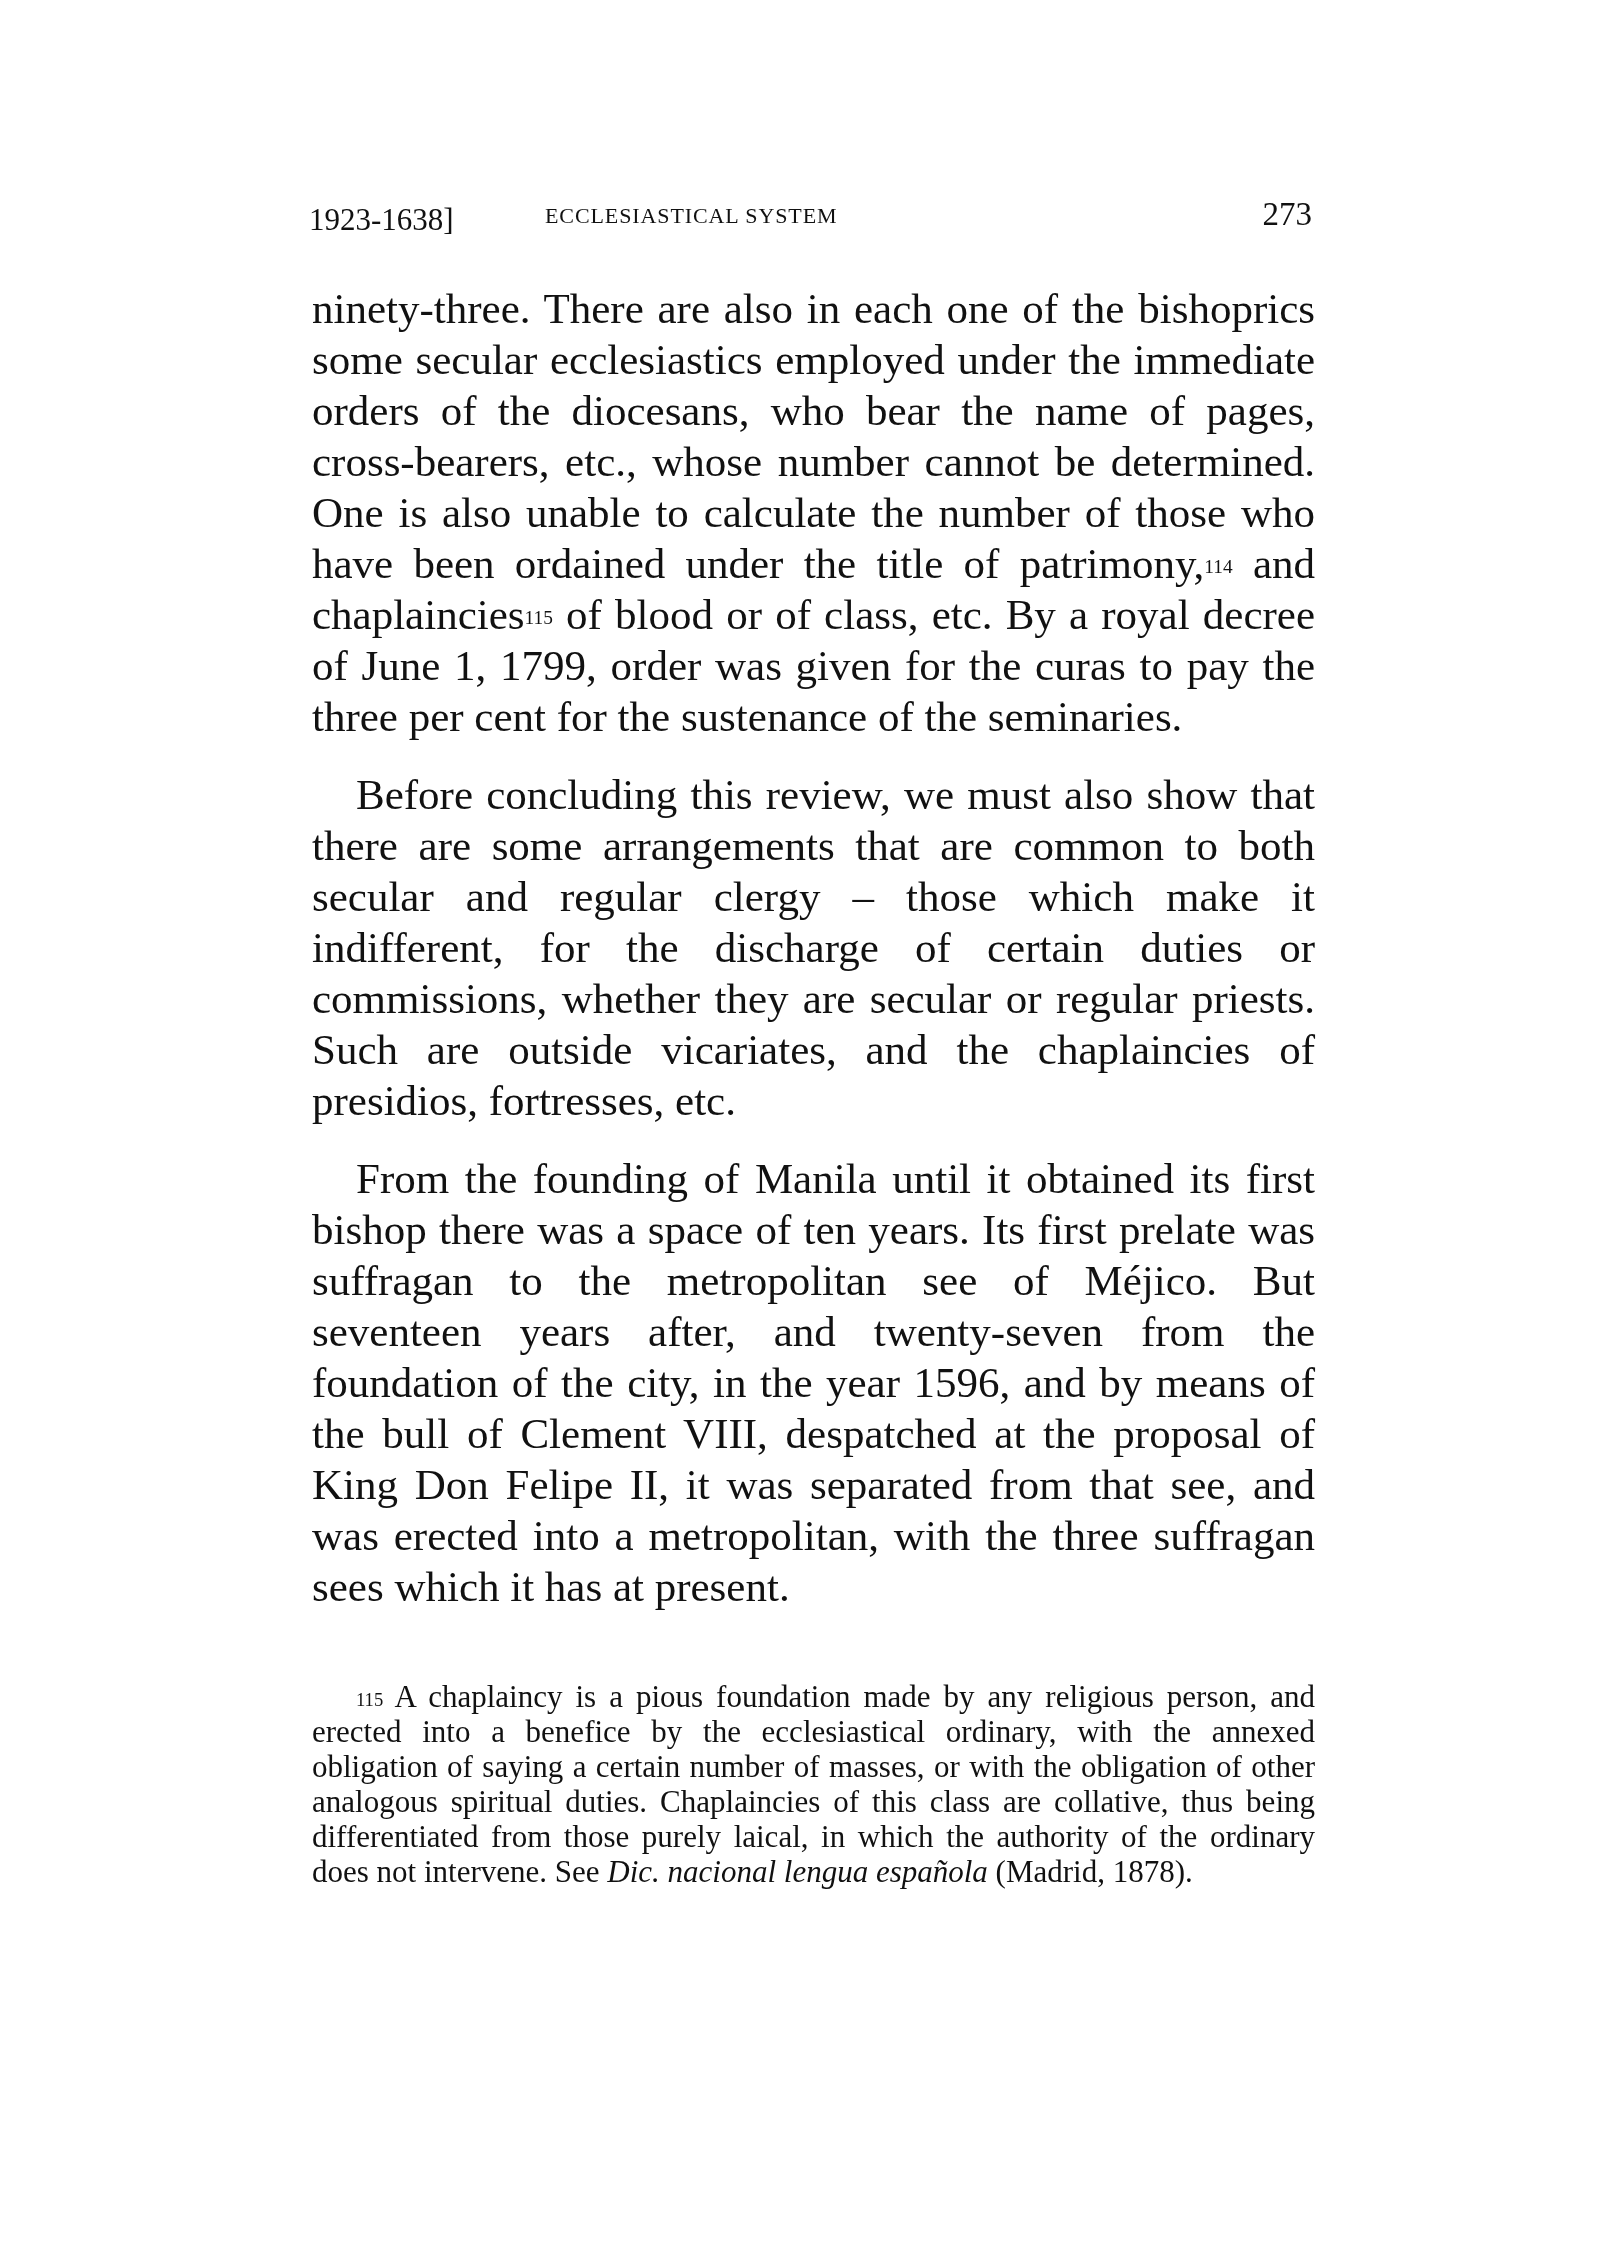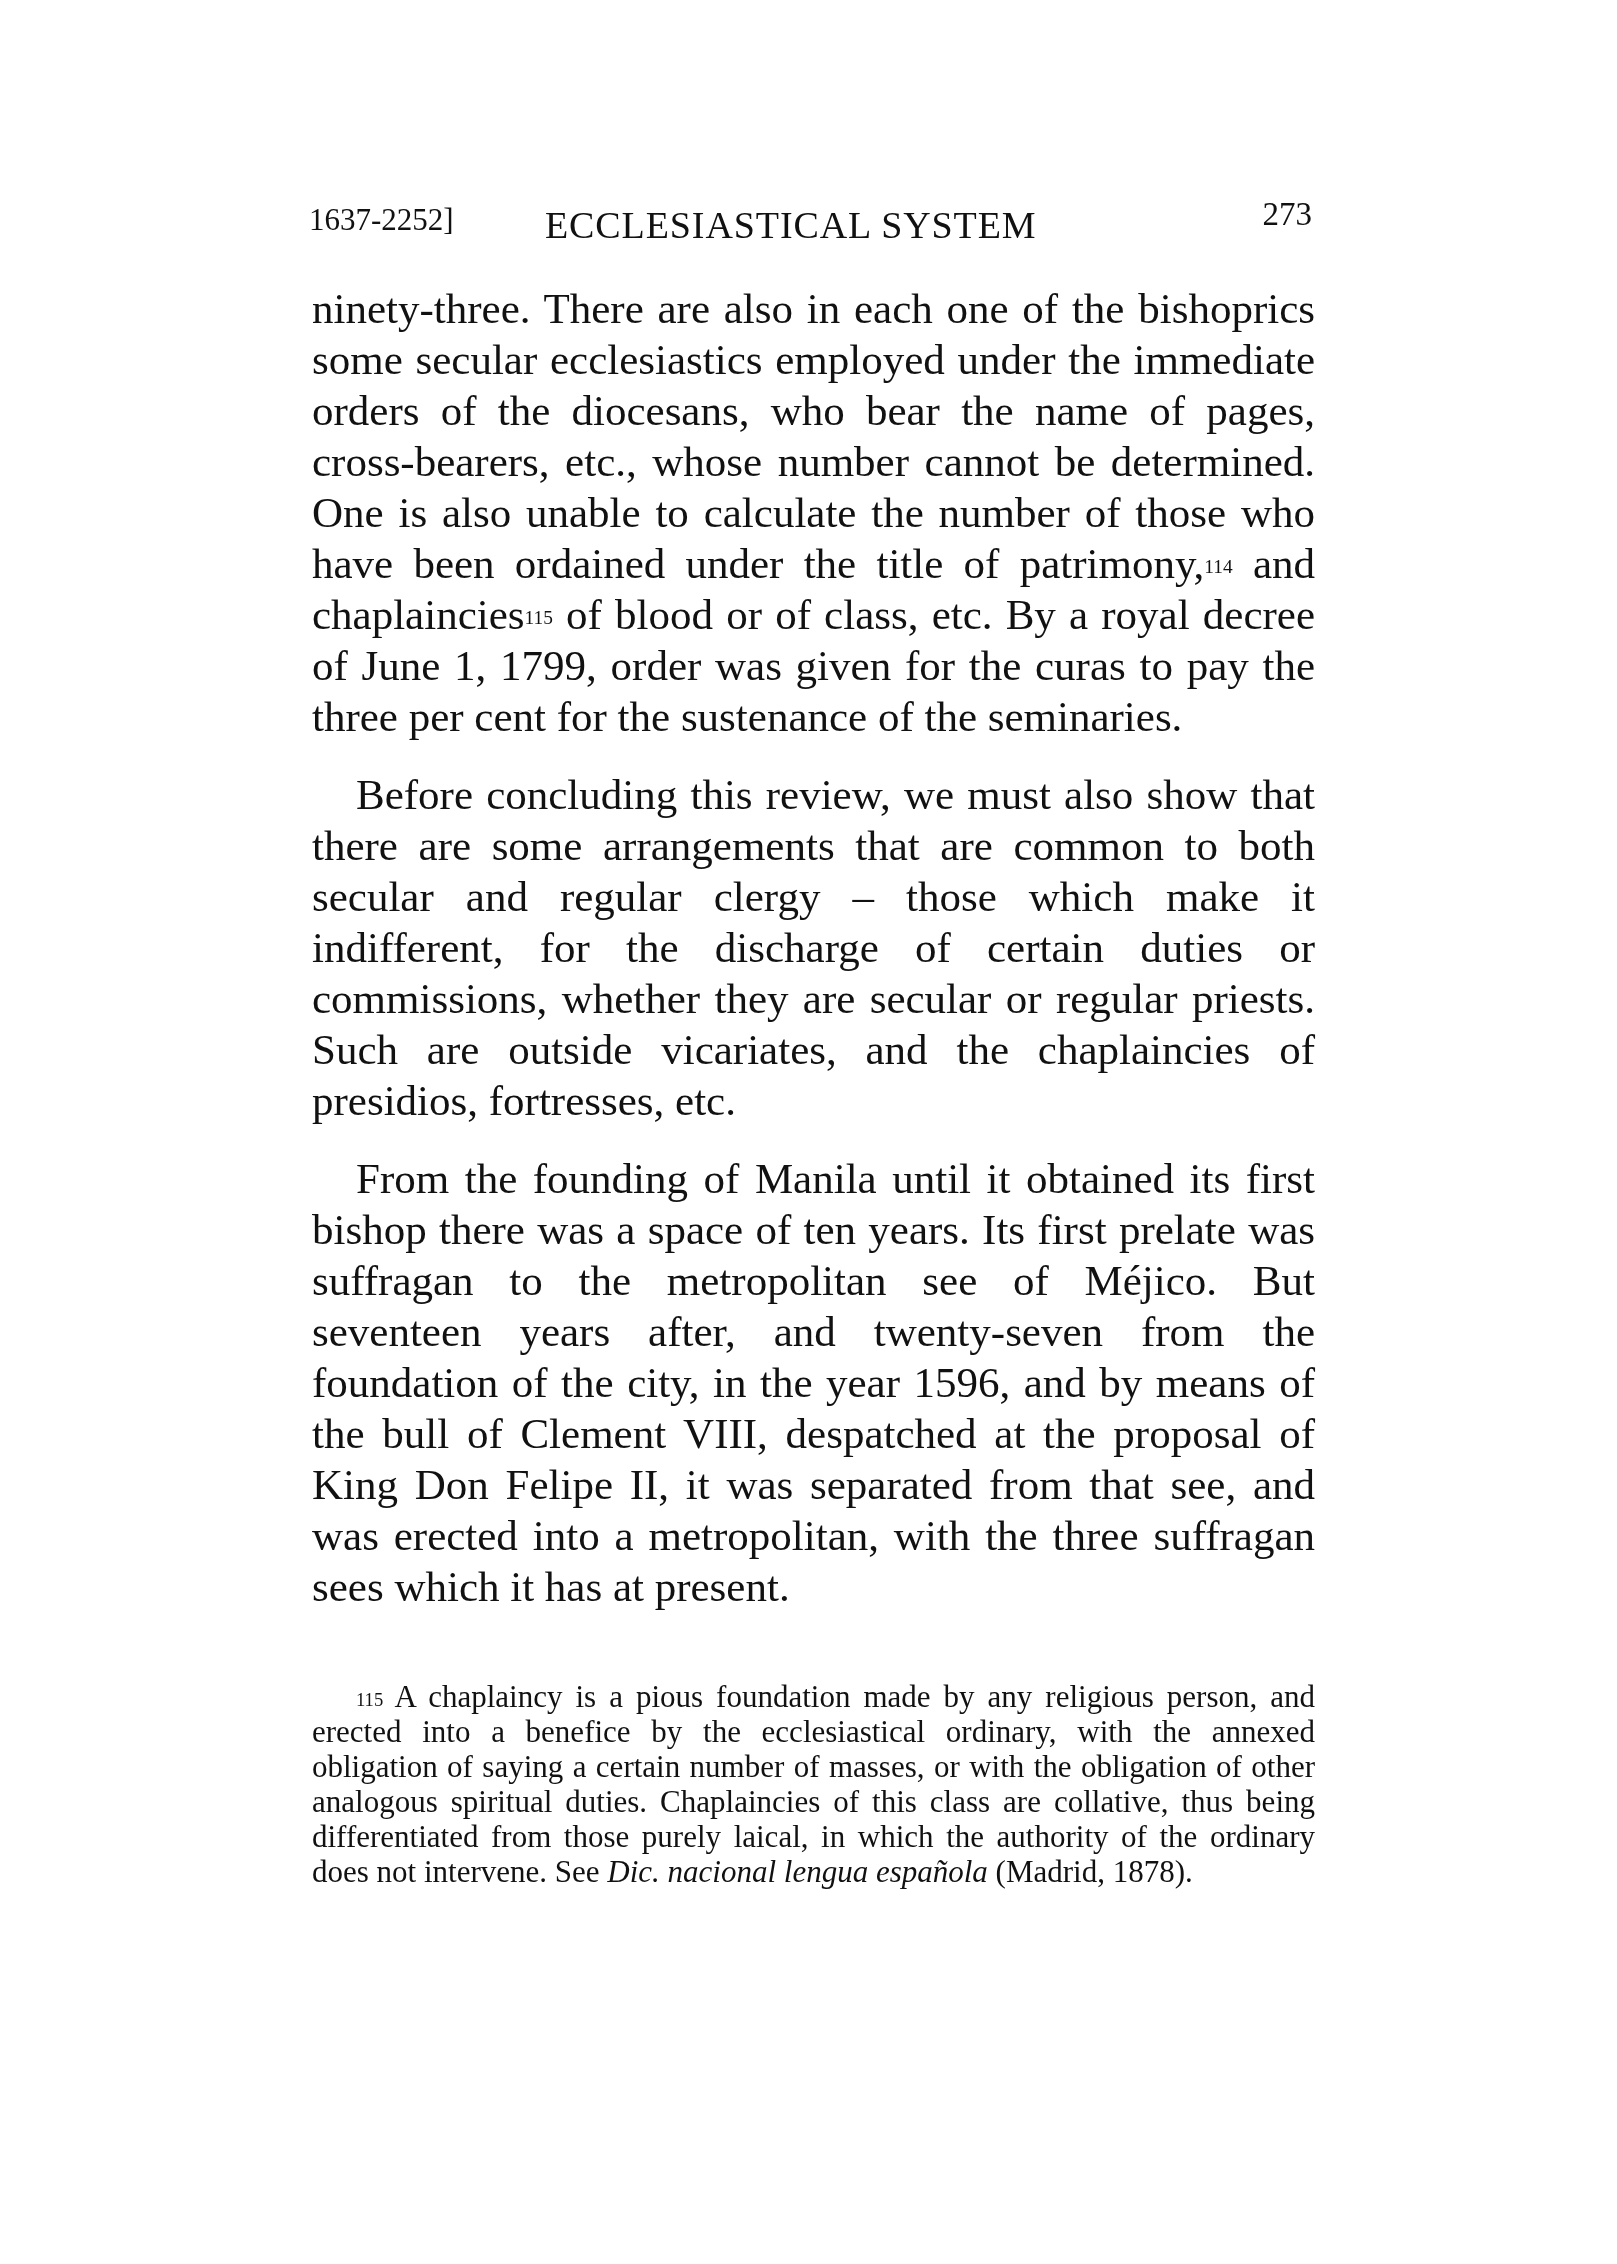--- a/index.html
+++ b/index.html
@@ -1,38 +1,38 @@
 <!DOCTYPE html>
 <html style="font-size:14.6px"><head>
   <meta charset="utf-8">
   <style>
     html, body { margin:0; padding:0; background:#ffffff; }
     body { width:1617px; height:2264px; position:relative; overflow:hidden;
            font-family:"Liberation Serif","DejaVu Serif",serif; color:#111; }
     .header { position:absolute; top:196px; left:309px; width:1003px; height:55px;
               font-size:33px; }
     .header .left { position:absolute; left:0; top:5.5px; font-size:31px; }
-    .header .center { position:absolute; left:236px; top:7.3px; font-size:38px; letter-spacing:0.9px; }
+    .header .center { position:absolute; left:236px; top:7.3px; font-size:22px; letter-spacing:0.9px; }
     .header .right { position:absolute; right:0; top:0; font-size:33px; }
     .body-text { position:absolute; top:283px; left:312px; width:1003px;
                  font-size:43px; line-height:51px; text-align:justify; }
     .body-text p { margin:0; text-indent:0; }
     .body-text p.indent { text-indent:44px;margin-top:27px; }
     sup { font-size:0.45em; vertical-align:top; position:relative; top:0.15em; }
     .notes { position:absolute; top:1679px; left:312px; width:1003px;
              font-size:31px; line-height:35px; text-align:justify; }
     .notes p { margin:0 0 12.8px 0; text-indent:44px; }
     .notes sup { font-size:0.6em; }
     em { font-style:italic; }
   </style>
 </head>
 <body>
 
 <div class="header">
-  <span class="left">1637-2252]</span>
+  <span class="left">1923-1638]</span>
   <span class="center">ECCLESIASTICAL SYSTEM</span>
   <span class="right">273</span>
 </div>
 
 <div class="body-text">
   <p><span>ninety-three. There are also in each one of the bishoprics some secular ecclesiastics employed under the immediate orders of the diocesans, who bear the name of pages, cross-bearers, etc., whose number cannot be determined. One is also unable to calculate the number of those who have been ordained under the title of patrimony,</span><sup>114</sup><span> and chaplaincies</span><sup>115</sup><span> of blood or of class, etc. By a royal decree of June 1, 1799, order was given for the curas to pay the three per cent for the sustenance of the seminaries.</span></p>
   <p class="indent">Before concluding this review, we must also show that there are some arrangements that are common to both secular and regular clergy – those which make it indifferent, for the discharge of certain duties or commissions, whether they are secular or regular priests. Such are outside vicariates, and the chaplaincies of presidios, fortresses, etc.</p>
   <p class="indent">From the founding of Manila until it obtained its first bishop there was a space of ten years. Its first prelate was suffragan to the metropolitan see of Méjico. But seventeen years after, and twenty-seven from the foundation of the city, in the year 1596, and by means of the bull of Clement VIII, despatched at the proposal of King Don Felipe II, it was separated from that see, and was erected into a metropolitan, with the three suffragan sees which it has at present.</p>
 </div>
 

